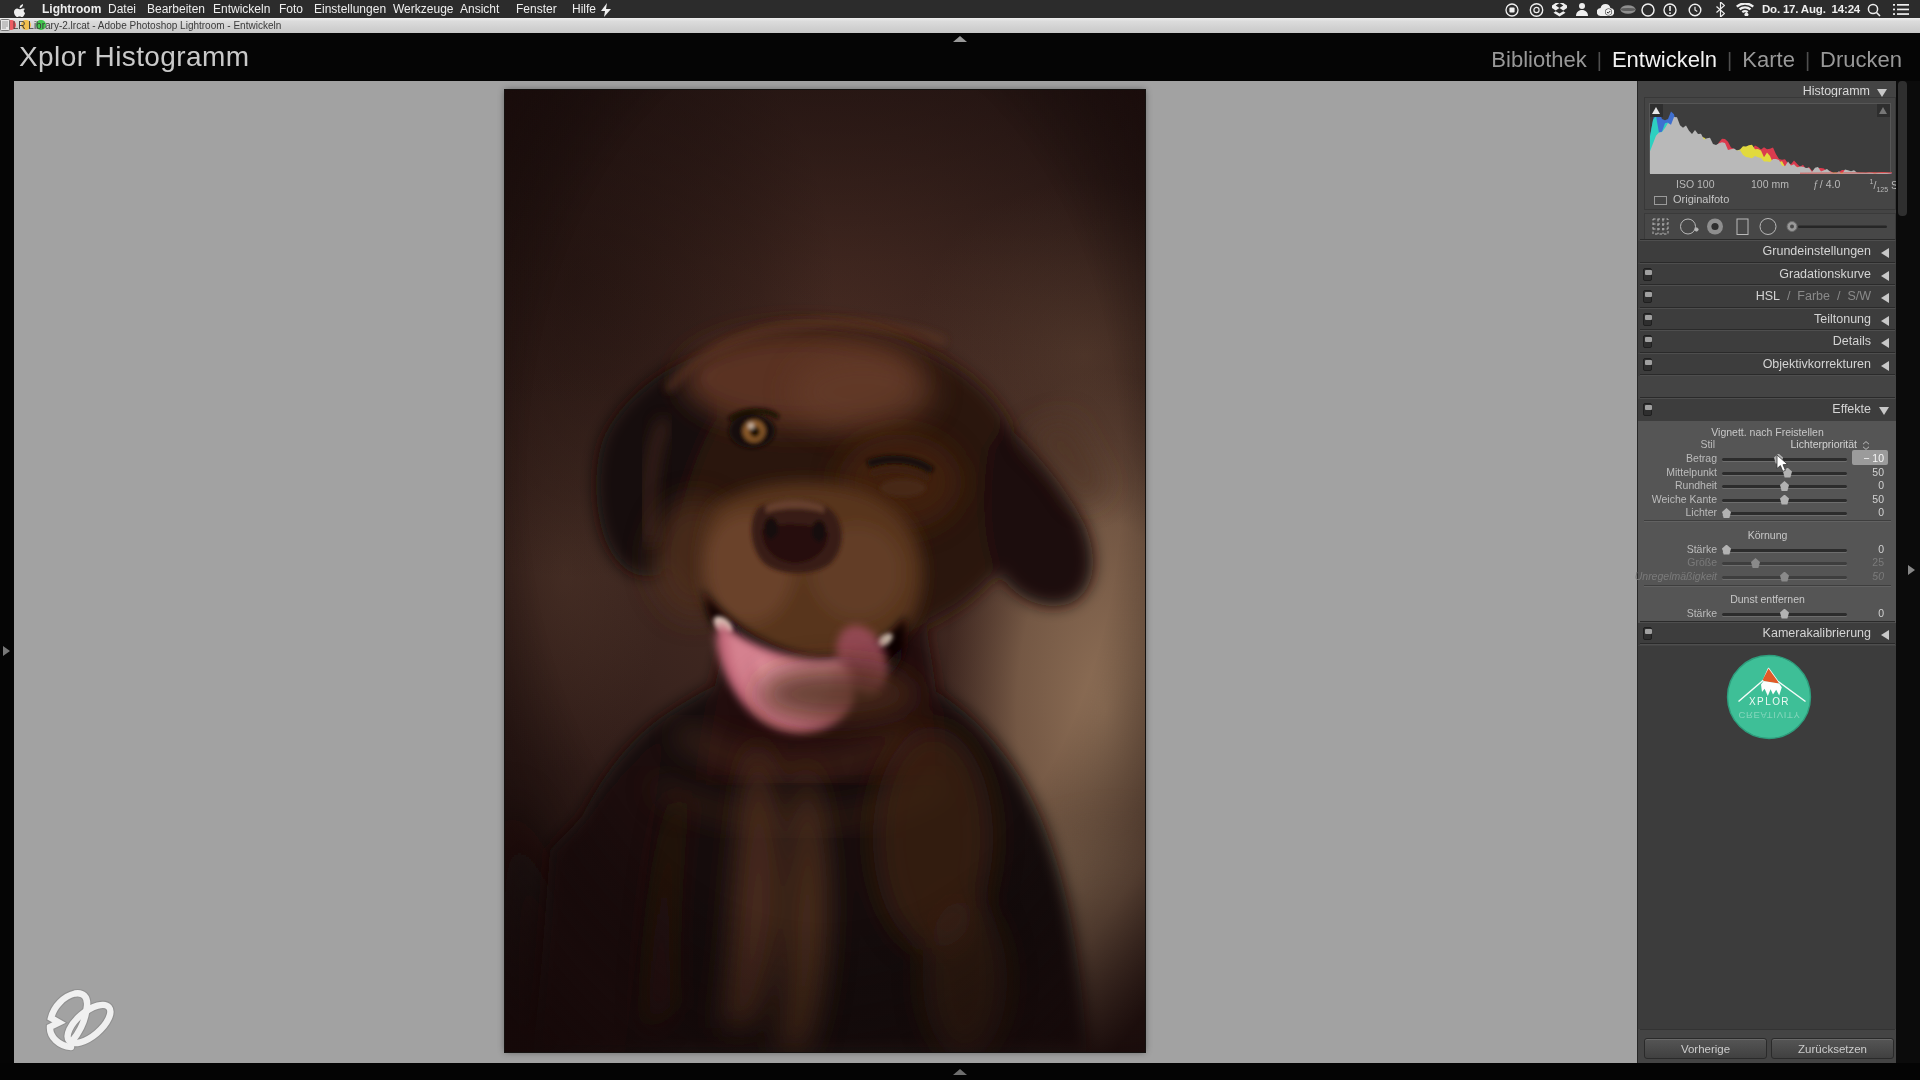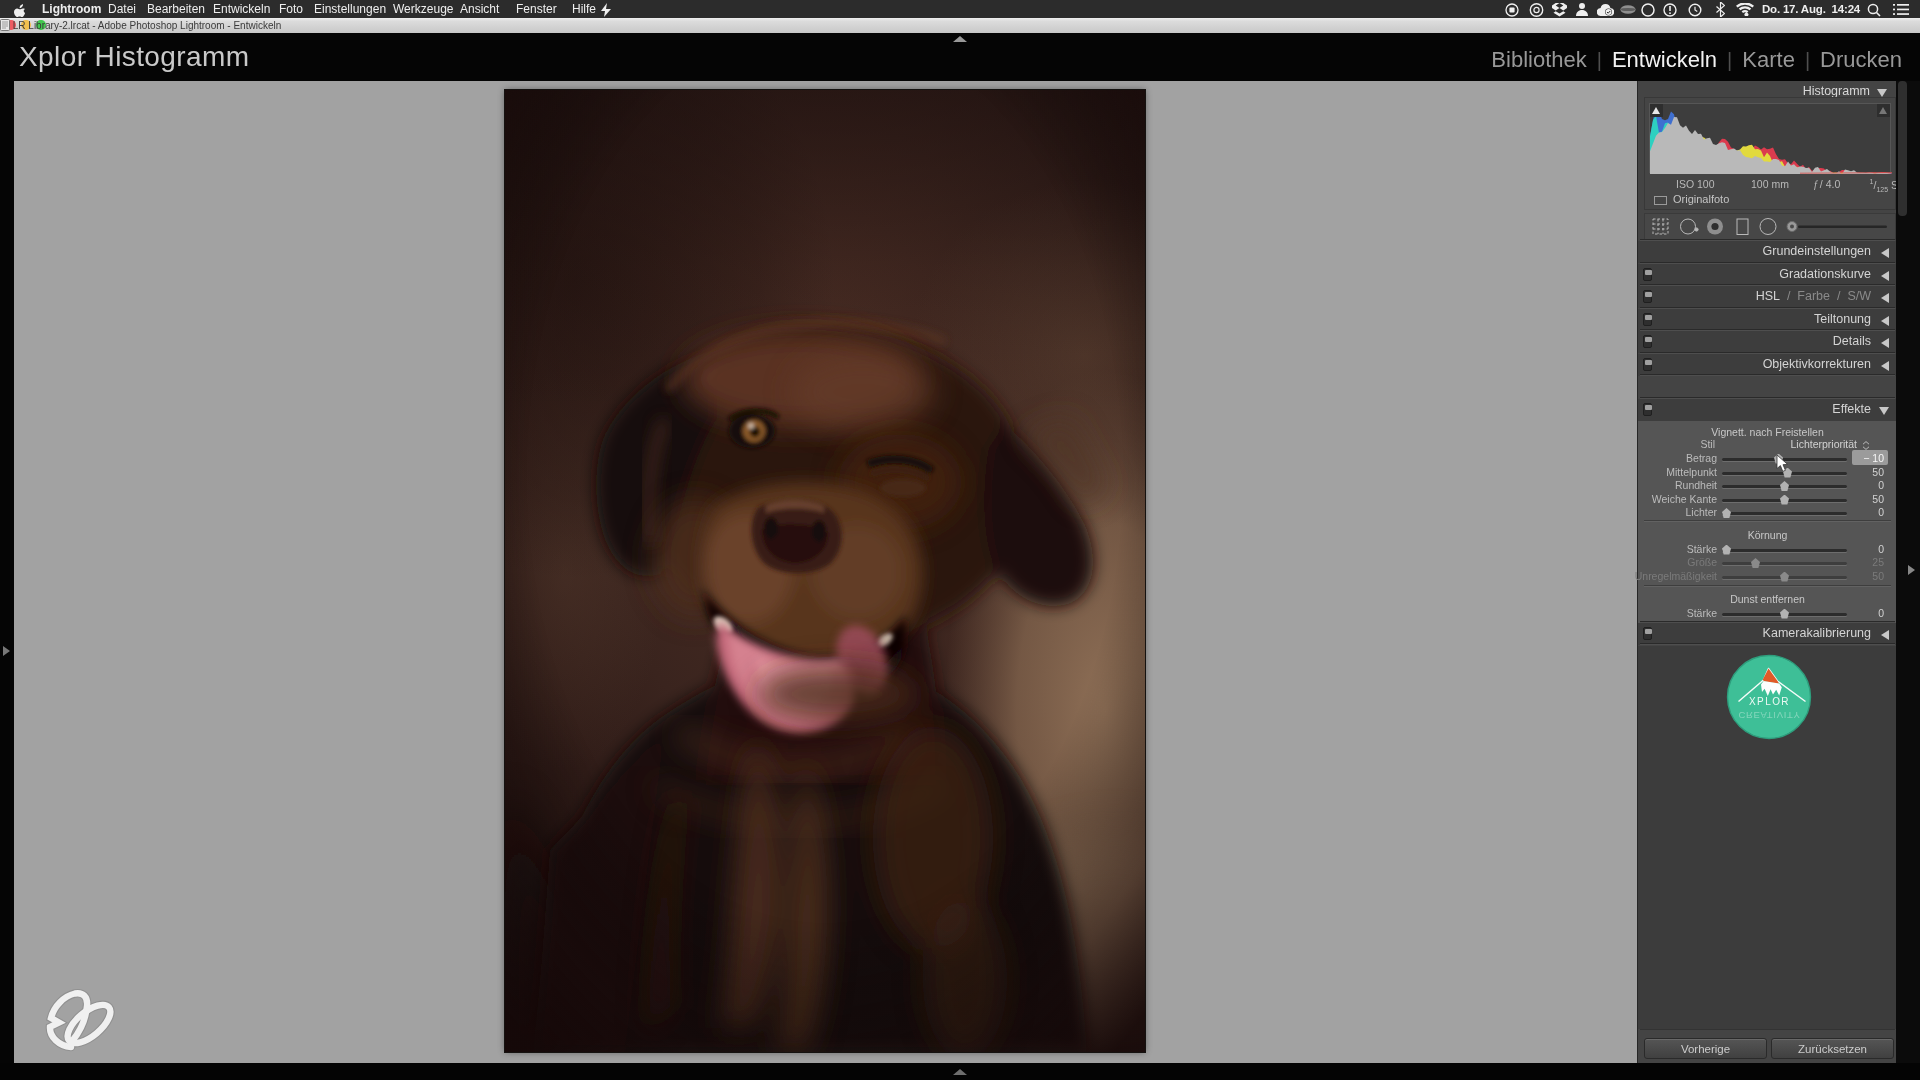--- a/index.html
+++ b/index.html
@@ -459,21 +459,21 @@
             </div>
             <span class="val">0</span>
           </div>
         <div class="erow" style="top:135.5px;">
             <span class="lbl dim">Größe</span>
             <div class="track" style="background:#3e3e3e;">
               <div class="knob" style="left:29px; background:#8a8a8a;"></div>
             </div>
             <span class="val dim">25</span>
           </div>
-        <div class="erow" style="top:149px;">
+        <div class="erow" style="top:149px;font-style:italic;">
             <span class="lbl dim">Unregelmäßigkeit</span>
             <div class="track" style="background:#3e3e3e;">
               <div class="knob" style="left:58px; background:#8a8a8a;"></div>
             </div>
             <span class="val dim">50</span>
           </div>
         <div class="ediv" style="top:164px;"></div>
         <div class="sect" style="top:172px;">Dunst entfernen</div>
         <div class="erow" style="top:186px;">
             <span class="lbl">Stärke</span>

